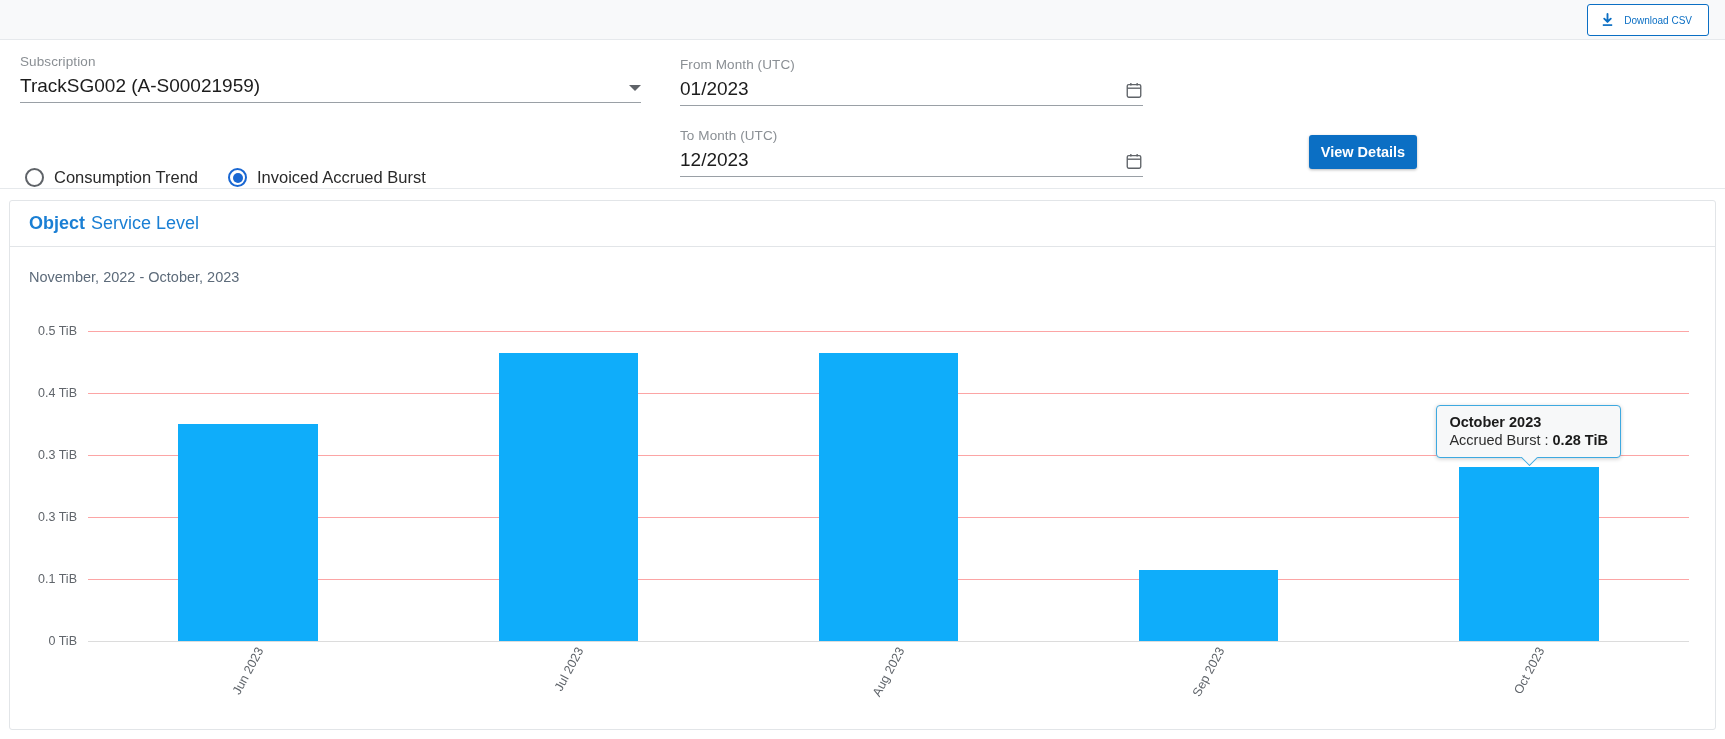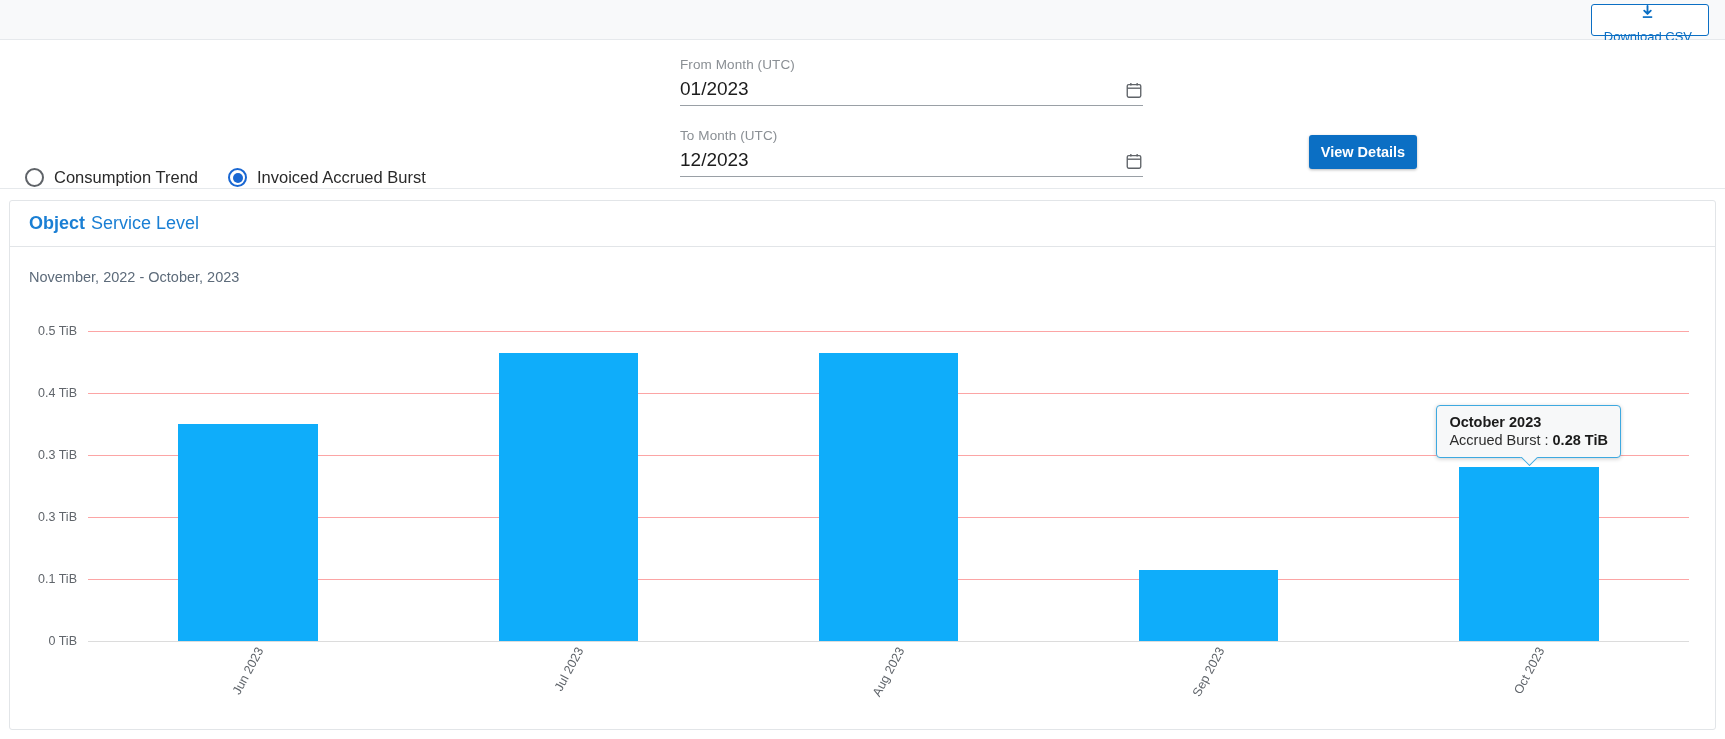--- a/index.html
+++ b/index.html
@@ -20,24 +20,23 @@
   }
   .download-btn {
     position: absolute; right: 16px; top: 4px;
     height: 32px;
     display: flex; align-items: center; gap: 9px;
     padding: 0 16px 0 12px;
     background: #ffffff;
     border: 1px solid #0b6fc4;
     border-radius: 3px;
     color: #0b6fc4;
-    font-size: 13px;
+    font-size: 10px;
     cursor: pointer;
     white-space: nowrap;
-    flex-direction: column;
   }
   .download-btn .dl-icon { display: flex; align-items: center; }
 
   
   .filters {
     position: absolute; left: 0; top: 40px;
     width: 1725px; height: 149px;
     background: #ffffff;
     border-bottom: 1px solid #e6e9ec;
   }
@@ -221,20 +220,27 @@
         <path d="M8 1 L8 8 M4.5 6 L8 9.5 L11.5 6" stroke="#0b6fc4" stroke-width="2" fill="none" stroke-linecap="round" stroke-linejoin="round"></path>
         <rect x="3" y="12" width="10" height="1.8" fill="#0b6fc4"></rect>
       </svg>
     </span>
     <span>Download CSV</span>
   </button>
 </div>
 
 <div class="filters">
 
+  <div class="field subscription-field">
+    <span class="field-label">Subscription</span>
+    <div class="field-value-row">
+      <span class="field-value">TrackSG002 (A-S00021959)</span>
+      <span class="caret-down"></span>
+    </div>
+  </div>
 
   <div class="field from-field">
     <span class="field-label">From Month (UTC)</span>
     <div class="field-value-row">
       <span class="field-value">01/2023</span>
       <span class="cal-icon">
         <svg width="18" height="18" viewBox="0 0 20 20" aria-hidden="true">
           <rect x="2.5" y="4" width="15" height="14" rx="1.6" fill="none" stroke="#5f6368" stroke-width="1.5"></rect>
           <line x1="2.5" y1="8" x2="17.5" y2="8" stroke="#5f6368" stroke-width="1.5"></line>
           <line x1="6.5" y1="2.2" x2="6.5" y2="5" stroke="#5f6368" stroke-width="1.5"></line>

